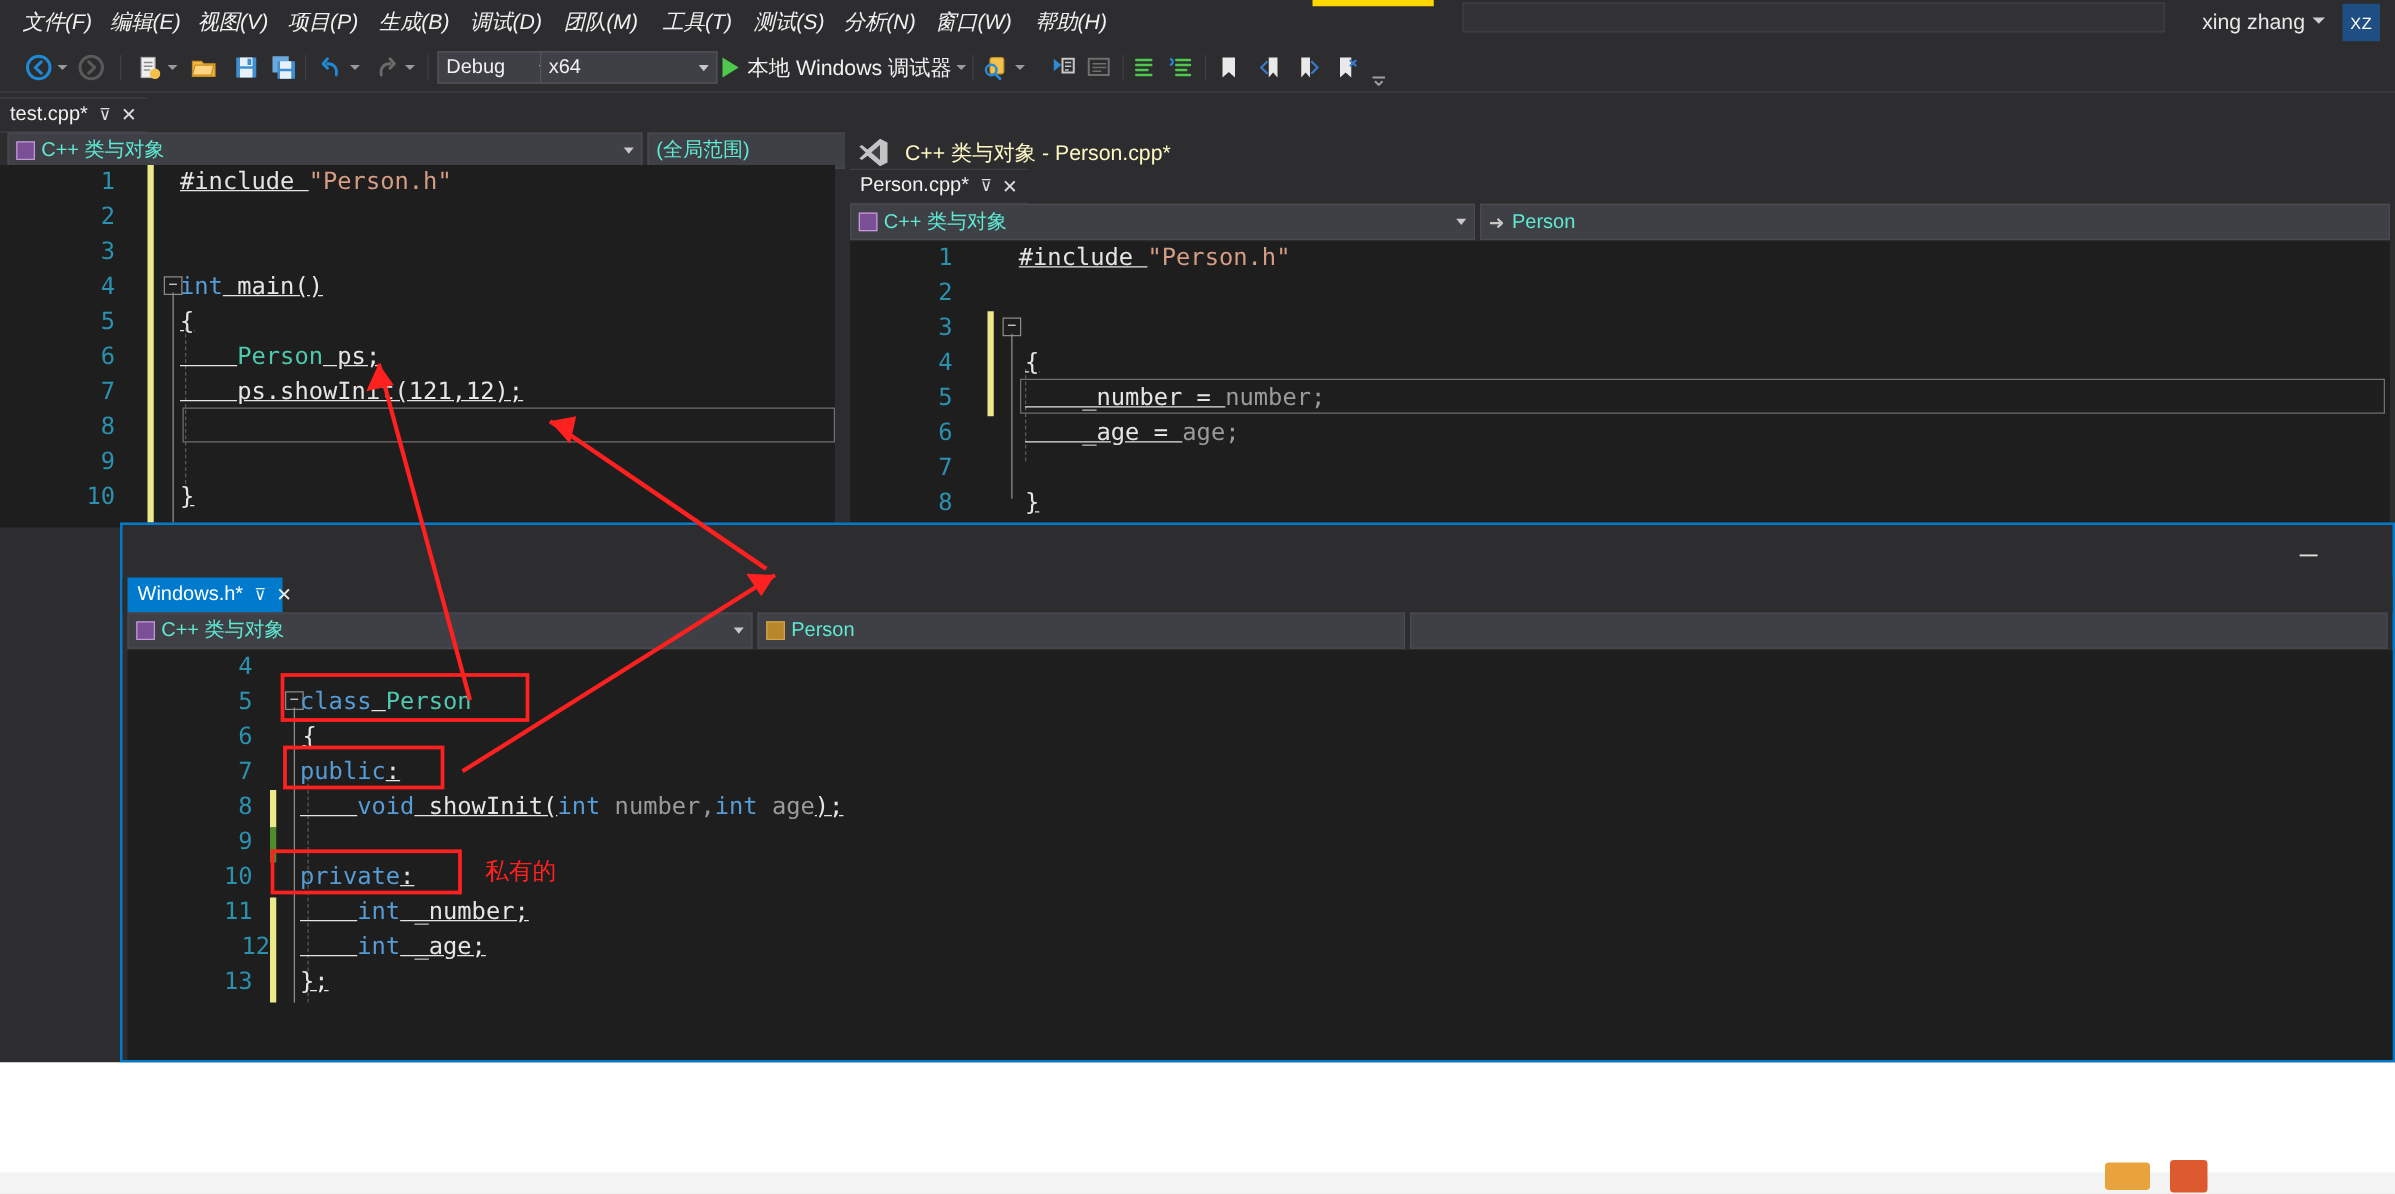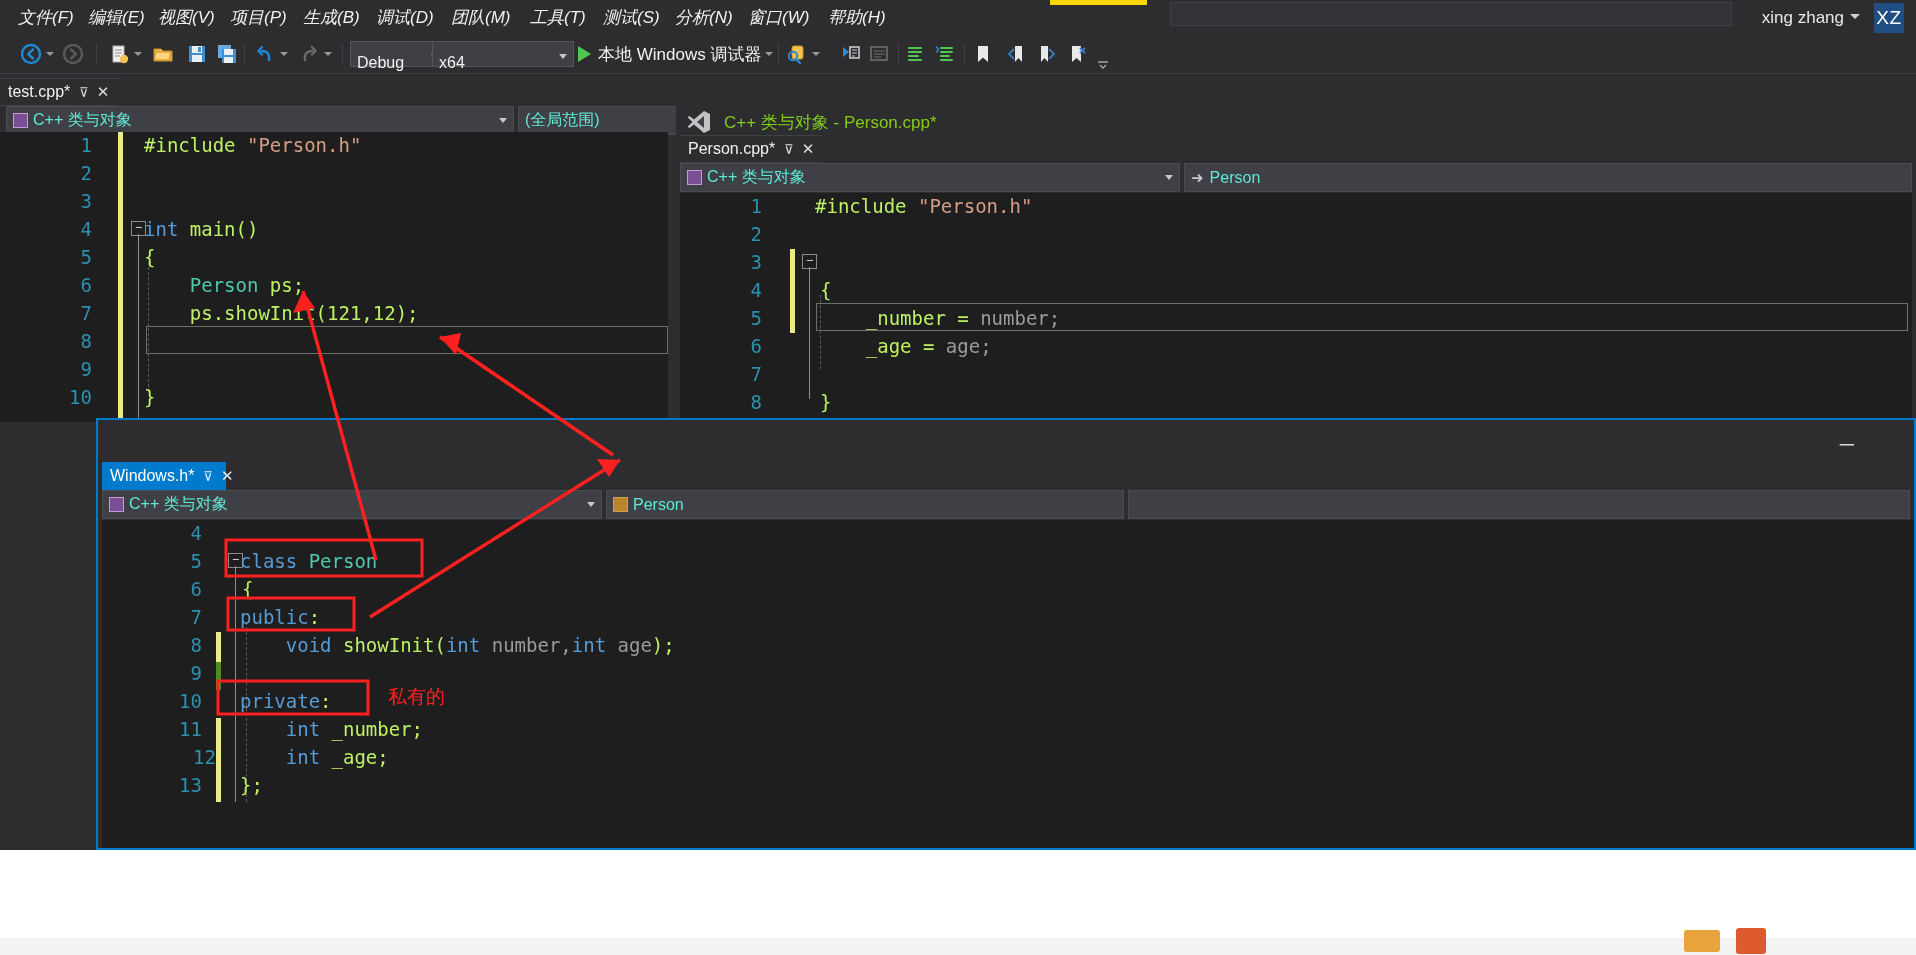--- a/index.html
+++ b/index.html
@@ -14,29 +14,29 @@
   
   #menubar{position:absolute;left:0;top:0;width:1916px;height:35px;background:#2d2d30;}
   .menu-item{
     position:absolute;top:0;height:35px;line-height:35px;color:#f1f1f1;
     font-size:17px;padding:0 8px;white-space:nowrap;cursor:default;font-style:italic;
   }
   #quick-launch-stub{position:absolute;left:1050px;top:0px;width:97px;height:5px;background:#ffd700;}
   #search-stub{position:absolute;left:1170px;top:2px;width:560px;height:22px;background:#333337;border:1px solid #3f3f46;}
   #user-name{position:absolute;right:72px;top:0;height:35px;line-height:35px;color:#e8e8e8;font-size:17px;white-space:nowrap;}
   #user-caret{position:absolute;right:56px;top:14px;width:0;height:0;border-left:5px solid transparent;border-right:5px solid transparent;border-top:5px solid #cfcfcf;}
-  #avatar{position:absolute;right:12px;top:3px;width:30px;height:30px;background:#1f4f82;color:#fff;font-size:19px;display:flex;align-items:center;justify-content:center;letter-spacing:.5px;}
+  #avatar{position:absolute;right:12px;top:3px;width:30px;height:30px;background:#1f4f82;color:#fff;font-size:13px;display:flex;align-items:center;justify-content:center;letter-spacing:.5px;}
   
   #toolbar{position:absolute;left:0;top:35px;width:1916px;height:38px;background:#2d2d30;border-bottom:1px solid #3f3f46;}
   .tb{position:absolute;top:6px;height:26px;display:flex;align-items:center;}
   .tb-caret{width:0;height:0;border-left:4px solid transparent;border-right:4px solid transparent;border-top:4px solid #9a9a9a;margin-left:4px;}
   .tb-sep{position:absolute;top:9px;width:1px;height:20px;background:#3f3f46;}
   .combo{
     position:absolute;top:6px;height:26px;background:#3f3f46;border:1px solid #54545a;
-    color:#f1f1f1;font-size:16px;display:flex;align-items:flex-start;padding:12px 6px;box-sizing:border-box;
+    color:#f1f1f1;font-size:16px;display:flex;align-items:center;padding:12px 6px;box-sizing:border-box;
   }
   .combo .cap{flex:1;white-space:nowrap;overflow:hidden;}
   .combo .arw{width:0;height:0;border-left:4px solid transparent;border-right:4px solid transparent;border-top:5px solid #c8c8c8;}
   #run-btn{position:absolute;left:578px;top:6px;height:26px;display:flex;align-items:center;color:#f1f1f1;font-size:17px;white-space:nowrap;}
   .play-tri{width:0;height:0;border-top:8px solid transparent;border-bottom:8px solid transparent;border-left:13px solid #4ec94e;margin-right:7px;}
 
   
   .doc-tabstrip{position:absolute;background:#2d2d30;}
   .doc-tab{
     position:absolute;height:28px;display:flex;align-items:center;padding:0 8px;
@@ -59,33 +59,33 @@
   .chg-yellow{background:#ece98a;}
   .chg-green{background:#4e8c29;}
   .code-line{
     position:absolute;font-family:"DejaVu Sans Mono","Liberation Mono",monospace;
     font-size:19px;white-space:pre;color:#dcdcdc;
   }
   .k{color:#569cd6;}      
   .t{color:#4ec9b0;}      
   .s{color:#d69d85;}      
   .p{color:#9b9b9b;}      
-  .w{color:#bef264;}      
+  .w{color:#e5e5e5;text-decoration:underline;}      
   .fold{position:absolute;width:13px;height:13px;border:1px solid #8a8a8a;background:#1e1e1e;color:#d0d0d0;font-family:"DejaVu Sans Mono",monospace;font-size:12px;line-height:11px;text-align:center;}
   .indent-guide{position:absolute;width:0;border-left:1px dashed #5a5a5a;}
   .brace-guide{position:absolute;width:0;border-left:1px solid #8f8f8f;}
   .hl-box{position:absolute;border:1px solid #6f6f6f;}
 
   
   .float-win{position:absolute;background:#2d2d30;box-sizing:border-box;}
   .float-title{position:absolute;display:flex;align-items:center;}
   .vs-logo{
     width:26px;height:26px;margin-right:12px;flex:none;position:relative;
   }
-  .float-title .cap{color:#84cc16;font-size:17px;white-space:nowrap;}
+  .float-title .cap{color:#fef9c3;font-size:17px;white-space:nowrap;}
   .win-min{position:absolute;color:#e0e0e0;font-size:20px;line-height:1;}
 
   
   #ann{position:absolute;left:0;top:0;width:1916px;height:955px;pointer-events:none;}
   .ann-label{position:absolute;color:#ff2020;font-size:19px;font-family:"Liberation Sans","DejaVu Sans",sans-serif;white-space:nowrap;}
   #bottom-strip{position:absolute;left:0;top:850px;width:1916px;height:105px;background:#ffffff;}
   #taskbar-hint{position:absolute;left:0;top:938px;width:1916px;height:17px;background:#f3f3f3;}
   #tray-a{position:absolute;right:196px;top:930px;width:36px;height:22px;background:#e8a33d;border-radius:3px;}
   #tray-b{position:absolute;right:150px;top:928px;width:30px;height:26px;background:#dd5a2f;border-radius:3px;}
 </style>

